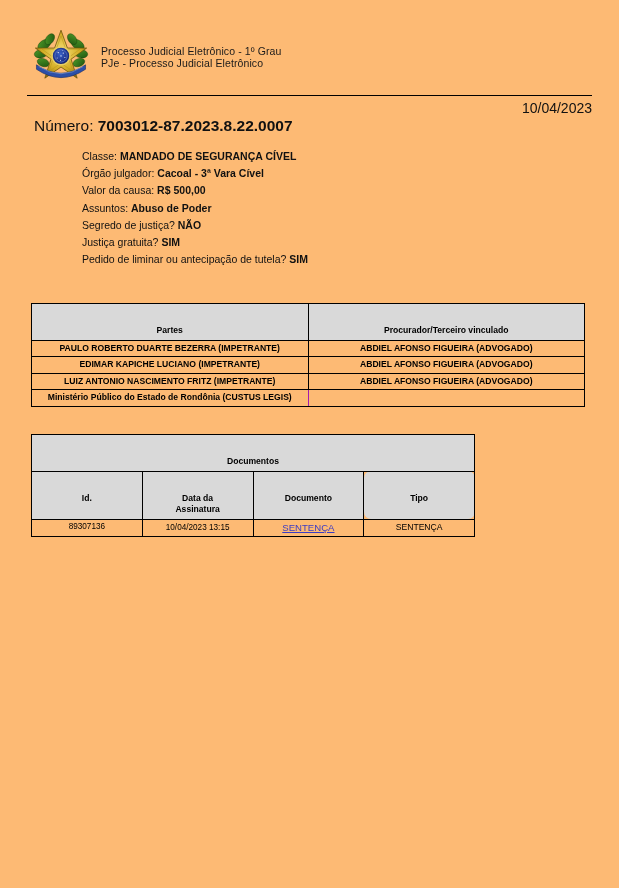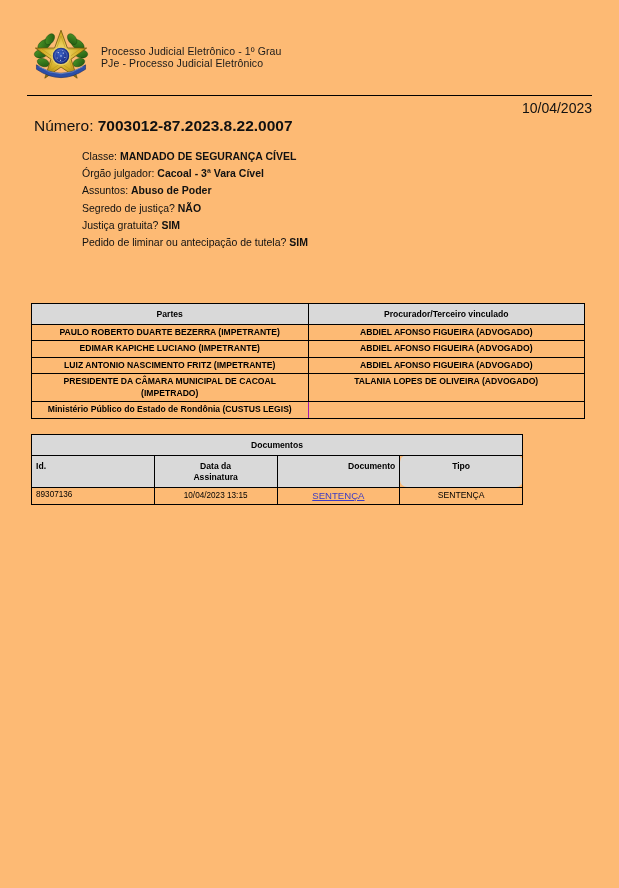--- a/index.html
+++ b/index.html
@@ -106,44 +106,44 @@
     border: 1px solid #000000;
     padding: 2px 4px 2px 4px;
     vertical-align: top;
     line-height: 11.5px;
     font-weight: bold;
     text-align: center;
   }
   .tbl th {
     background: #d9d9d9;
     text-align: center;
-    padding-top: 5px;
+    padding-top: 21px;
     padding-bottom: 3px;
   }
 
   #partes-table {
     left: 31px;
     top: 303px;
     width: 554px;
   }
   #partes-table td.parte { width: 274px; }
   #partes-table td.proc  { width: 280px; }
   #partes-table tr.custus td.parte {
     border-right: 1px solid #a21caf;
   }
   #partes-table tr.custus td.proc {
     border-left: none;
   }
 
   #docs-table {
     left: 31px;
     top: 434px;
-    width: 492px;
-  }
-  #docs-table .c-id   { width: 33px;  text-align: left; margin-top: 32px; }
+    width: 444px;
+  }
+  #docs-table .c-id   { width: 33px;  text-align: center; margin-top: 32px; }
   #docs-table .c-data { width: 73px;  }
   #docs-table .c-doc  { width: 263px; }
   #docs-table .c-tipo { width: 185px; text-align: center; border-radius: 7px; }
   #docs-table td.c-id, #docs-table td.c-data, #docs-table td.c-tipo {
     font-weight: normal;
   }
   #docs-table td.c-doc { font-weight: normal; }
   #docs-table th.sec {
     text-align: center;
   }
@@ -231,20 +231,24 @@
   <div class="meta">
     <div class="row">
       <span>Classe:</span>
       <b>MANDADO DE SEGURANÇA CÍVEL</b>
     </div>
     <div class="row">
       <span>Órgão julgador:</span>
       <b>Cacoal - 3ª Vara Cível</b>
     </div>
     <div class="row">
+      <span>Valor da causa:</span>
+      <b>R$ 500,00</b>
+    </div>
+    <div class="row">
       <span>Assuntos:</span>
       <b>Abuso de Poder</b>
     </div>
     <div class="row">
       <span>Segredo de justiça?</span>
       <b>NÃO</b>
     </div>
     <div class="row">
       <span>Justiça gratuita?</span>
       <b>SIM</b>
@@ -266,43 +270,39 @@
       <td class="proc">ABDIEL AFONSO FIGUEIRA (ADVOGADO)</td>
     </tr>
     <tr>
       <td class="parte">EDIMAR KAPICHE LUCIANO (IMPETRANTE)</td>
       <td class="proc">ABDIEL AFONSO FIGUEIRA (ADVOGADO)</td>
     </tr>
     <tr>
       <td class="parte">LUIZ ANTONIO NASCIMENTO FRITZ (IMPETRANTE)</td>
       <td class="proc">ABDIEL AFONSO FIGUEIRA (ADVOGADO)</td>
     </tr>
-    <tr>
-      <td class="parte">PRESIDENTE DA CÂMARA MUNICIPAL DE CACOAL (IMPETRADO)</td>
-      <td class="proc">TALANIA LOPES DE OLIVEIRA (ADVOGADO)</td>
-    </tr>
     <tr class="custus">
       <td class="parte">Ministério Público do Estado de Rondônia (CUSTUS LEGIS)</td>
       <td class="proc"></td>
     </tr>
   </tbody>
     </table>
 
   <table class="tbl" id="docs-table">
     <tbody>
         <tr>
       <th class="sec" colspan="4">Documentos</th>
     </tr>
     <tr>
       <th class="c-id">Id.</th>
       <th class="c-data">
         <span>Data da</span><br>
         <span>Assinatura</span>
       </th>
-      <th class="c-doc" style="text-align:right">Documento</th>
+      <th class="c-doc" style="text-align:center">Documento</th>
       <th class="c-tipo">Tipo</th>
     </tr>
     <tr>
       <td class="c-id">89307136</td>
       <td class="c-data">10/04/2023 13:15</td>
       <td class="c-doc">
         <a class="doclink" href="#">SENTENÇA</a>
       </td>
       <td class="c-tipo">SENTENÇA</td>
     </tr>

